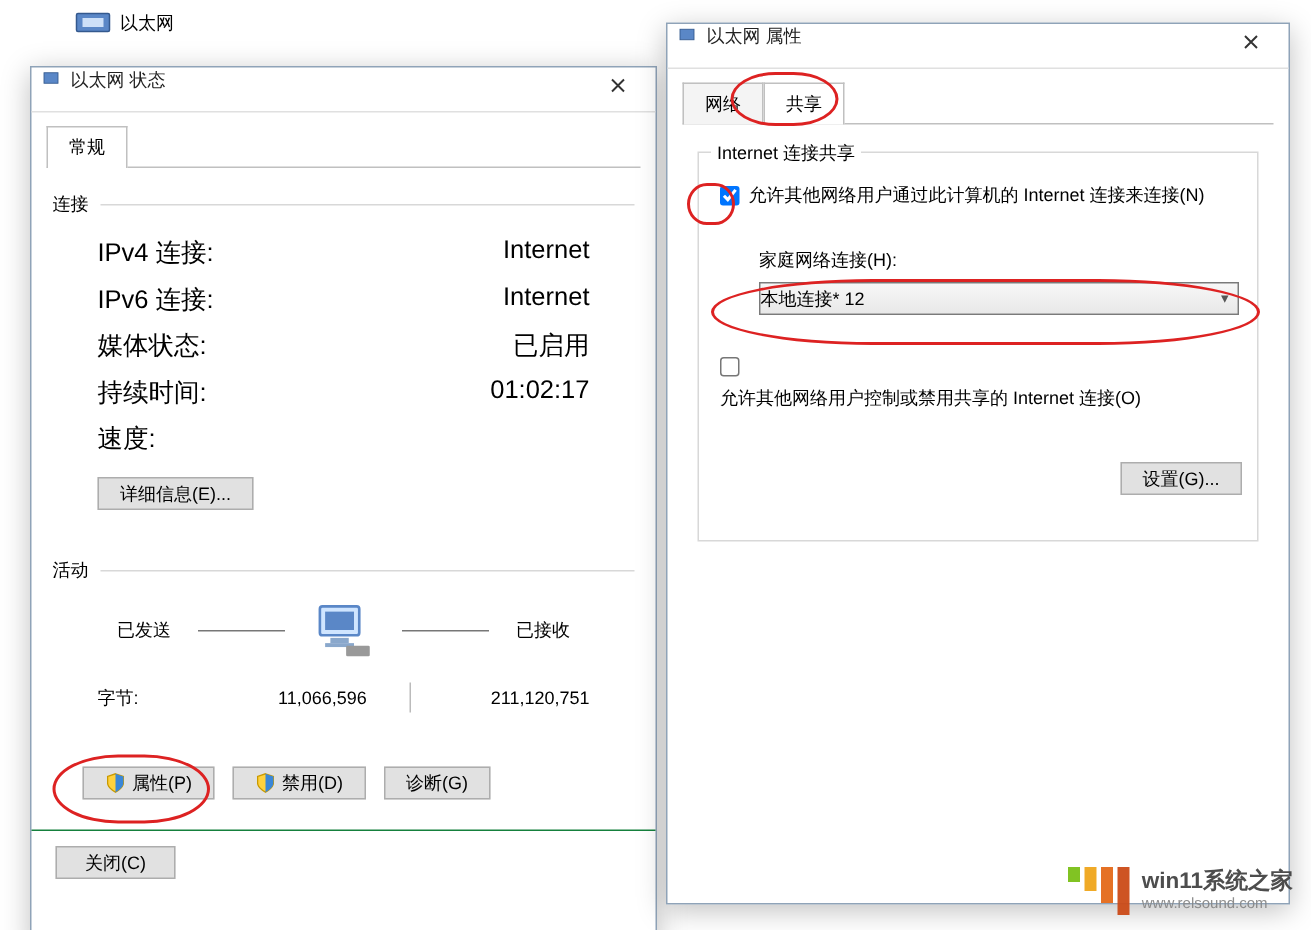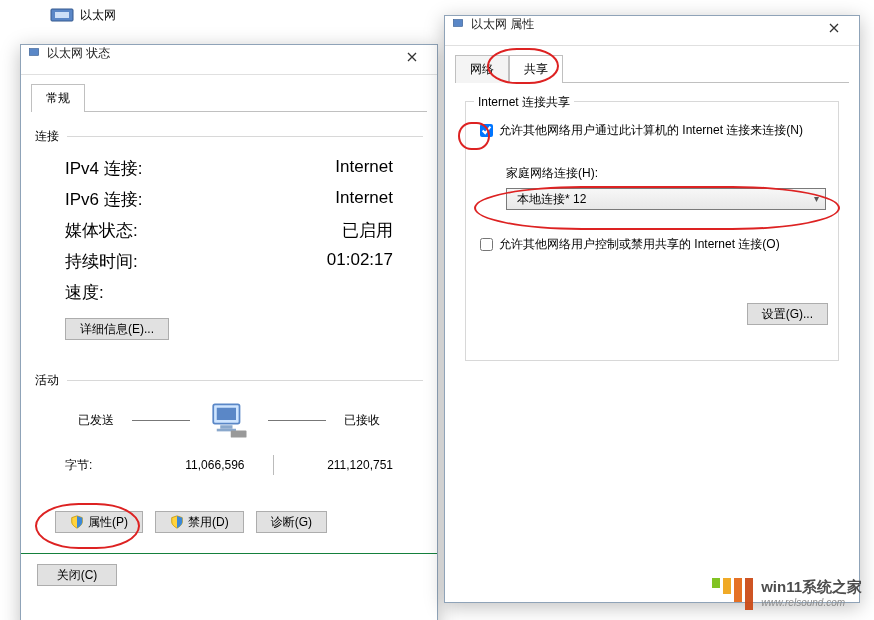--- a/index.html
+++ b/index.html
@@ -71,39 +71,39 @@
 
     
     .fieldset { border: 1px solid #d8d8d8; margin: 8px 6px; padding: 10px 10px 14px 10px; position: relative; }
     .fieldset legend { position: absolute; left: 8px; top: -8px; background: #fff; padding: 0 4px; font-size: 12px; }
     .checkbox-row { display: flex; align-items: flex-start; gap: 6px; margin: 10px 4px; }
     .checkbox-row input { margin-top: 2px; }
     .sub { margin-left: 30px; }
     .select {
       width: 320px; height: 22px; border: 1px solid #7a7a7a;
       background: linear-gradient(#f7f7f7,#e8e8e8);
-      display: flex; align-items: center; padding: 0 10px; font-size: 12px;
+      display: flex; align-items: center; padding: 0 0; font-size: 12px;
       position: relative;
     }
     .select .chev { position: absolute; right: 6px; top: 4px; font-size: 10px; color: #555; }
 
     .shield { width: 14px; height: 14px; }
 
     
     .anno { position: absolute; border: 2px solid #d22; pointer-events: none; }
     .anno.round { border-radius: 50% / 60%; }
     .anno.ell   { border-radius: 50% / 85%; }
 
     
     .watermark {
       position: absolute; right: 12px; bottom: 10px;
       display: flex; align-items: center; gap: 8px; opacity: .95;
     }
     .watermark .t1 { font-size: 15px; color: #444; font-weight: 600; }
-    .watermark .t2 { font-size: 10px; color: #888; font-style: italic; }
+    .watermark .t2 { font-size: 10px; color: #888; }
     .bars { display: flex; gap: 3px; }
     .bars span { width: 8px; display: block; }
     .bars .b1 { height: 10px; background: #7bc018; }
     .bars .b2 { height: 16px; background: #f0a61c; }
     .bars .b3 { height: 24px; background: #e46a1a; }
     .bars .b4 { height: 32px; background: #cc4b18; }
     .bars-wrap { display: flex; align-items: flex-end; height: 34px; }
   </style>
 </head>
 <body>
@@ -246,26 +246,26 @@
       </div>
 
       <div class="sub" style="margin-top:26px;">
         <div style="margin-bottom:6px;">家庭网络连接(H):</div>
         <div class="select">
           <span>本地连接* 12</span>
           <span class="chev">▾</span>
         </div>
       </div>
 
-      <div class="checkbox-row" style="margin-top:26px;">
+      <div class="checkbox-row" style="margin-top:26px;flex-direction:column;">
         <input type="checkbox" style="">
         <label>允许其他网络用户控制或禁用共享的 Internet 连接(O)</label>
       </div>
 
-      <div style="text-align:right; margin-top:50px;">
+      <div style="text-align:right; margin-top:34px;">
         <button class="btn">设置(G)...</button>
       </div>
     </div>
   </div>
 </div>
 
 <div class="anno round" style="left:35px; top:503px; width:105px; height:46px;"></div>
 <div class="anno round" style="left:487px; top:48px; width:72px; height:36px;"></div>
 <div class="anno round" style="left:458px; top:122px; width:32px; height:28px;"></div>
 <div class="anno ell" style="left:474px; top:186px; width:366px; height:44px;"></div>

